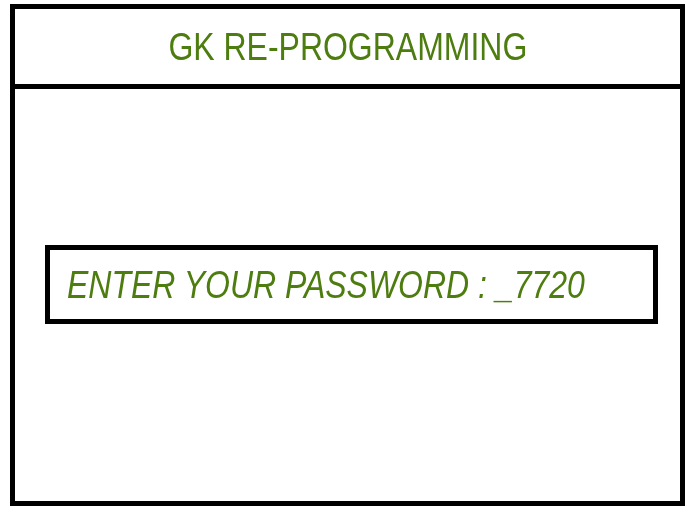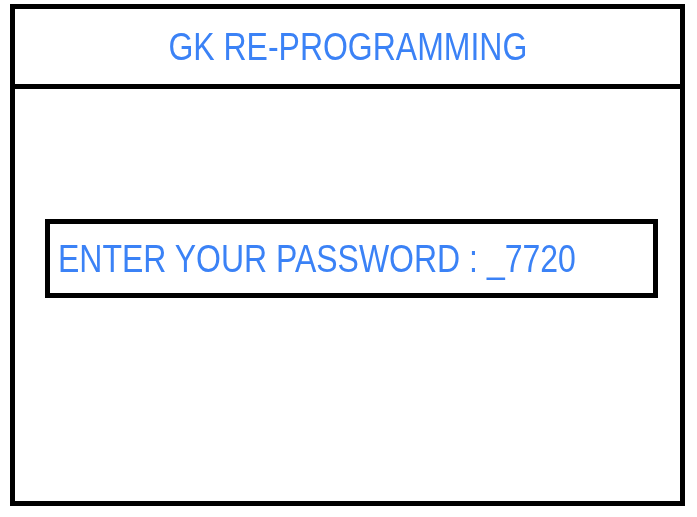--- a/index.html
+++ b/index.html
@@ -7,21 +7,21 @@
     padding: 0;
     background: #ffffff;
   }
   .stage {
     position: relative;
     width: 697px;
     height: 517px;
     background: #ffffff;
     overflow: hidden;
     font-family: "Liberation Sans", "DejaVu Sans", sans-serif;
-    color: #3b82f6;
+    color: #4d7c0f;
   }
   .device {
     position: absolute;
     left: 10px;
     top: 4px;
     width: 675px;
     height: 502px;
     border: 5px solid #000000;
     box-sizing: border-box;
     background: #ffffff;
@@ -43,30 +43,31 @@
     transform: scaleX(0.82);
     transform-origin: center center;
   }
   .content {
     position: relative;
     height: 412px;
   }
   .password-box {
     position: absolute;
     left: 30px;
-    top: 130px;
+    top: 156px;
     width: 613px;
     height: 79px;
     border: 5px solid #000000;
     box-sizing: border-box;
     background: #ffffff;
     display: flex;
     align-items: center;
-    padding-left: 8px;
+    padding-left: 17px;
     cursor: text;
+    font-style: italic;
   }
   .pw-line {
     display: inline-block;
     font-size: 39px;
     white-space: nowrap;
     transform: scaleX(0.82);
     transform-origin: left center;
   }
   .pw-entry {
     margin-left: 0.28em;

